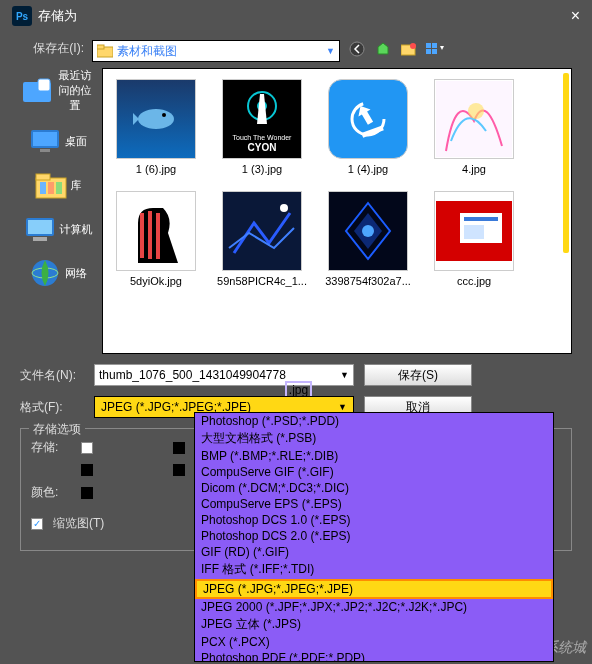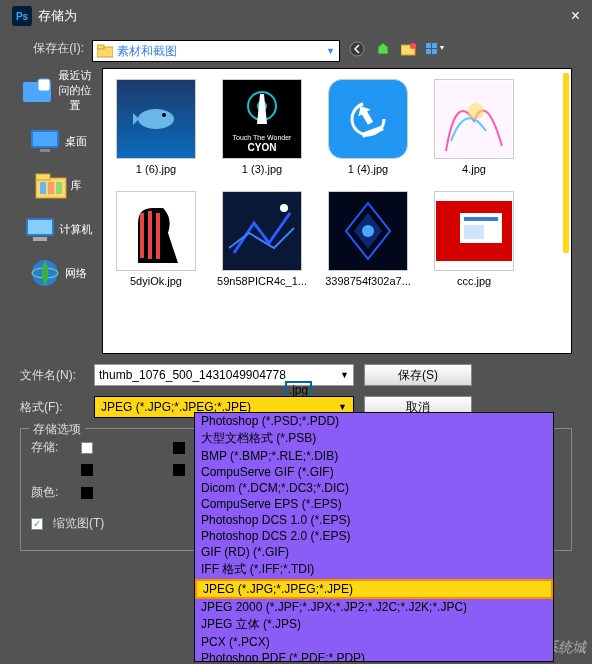--- a/index.html
+++ b/index.html
@@ -29,21 +29,21 @@
 
 .filelist { flex: 1; background: #fff; border: 1px solid #000; padding: 10px; display: flex; flex-wrap: wrap; gap: 16px 20px; align-content: flex-start; position: relative; height: 286px; }
 .scrollbar { position: absolute; right: 2px; top: 4px; width: 6px; height: 180px; background: #ffd814; border-radius: 2px; }
 .file { width: 86px; display: flex; flex-direction: column; align-items: center; gap: 4px; }
 .thumb { width: 80px; height: 80px; border: 1px solid #ccc; display: flex; align-items: center; justify-content: center; overflow: hidden; }
 .fname { font-size: 11px; color: #000; text-align: center; white-space: nowrap; overflow: hidden; text-overflow: ellipsis; width: 90px; }
 
 .ctrl-row { display: flex; align-items: center; gap: 10px; margin-top: 10px; }
 .ctrl-row label { min-width: 64px; text-align: left; }
 .text-input { background: #fff; border: 1px solid #999; height: 22px; color: #000; padding: 0 4px; display: flex; align-items: center; width: 260px; }
-.text-input .ext-highlight { border: 2px solid #0369a1; padding: 0 2px; margin-left: -1px; margin-top: 29px; }
+.text-input .ext-highlight { border: 2px solid #c4b5fd; padding: 0 2px; margin-left: -1px; margin-top: 29px; }
 .btn { background: linear-gradient(#fff,#ddd); border: 1px solid #888; height: 22px; width: 108px; color: #000; font-size: 12px; cursor: pointer; }
 
 .format-combo { background: #ffd814; border: 1px solid #000; height: 22px; display: flex; align-items: center; padding: 0 6px; color: #000; width: 260px; position: relative; }
 .format-combo .arrow { margin-left: auto; font-size: 9px; }
 
 .dropdown { position: absolute; left: 194px; top: 412px; width: 360px; background: #8b5cf6; border: 1px solid #000; color: #000; font-size: 12px; z-index: 10; max-height: 250px; overflow: hidden; }
 .dropdown .opt { padding: 1px 6px; white-space: nowrap; }
 .dropdown .opt.selected { background: #ffd814; border: 2px solid #ff8c00; }
 
 .options-panel { border: 1px solid #888; margin-top: 10px; padding: 10px; position: relative; }

